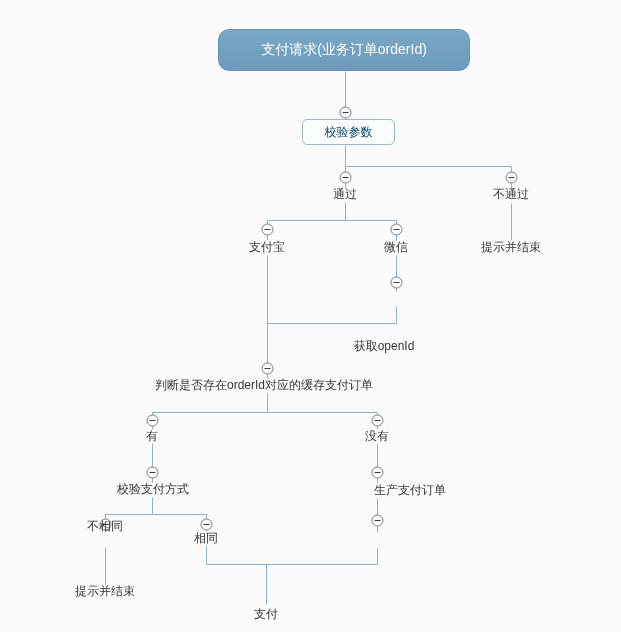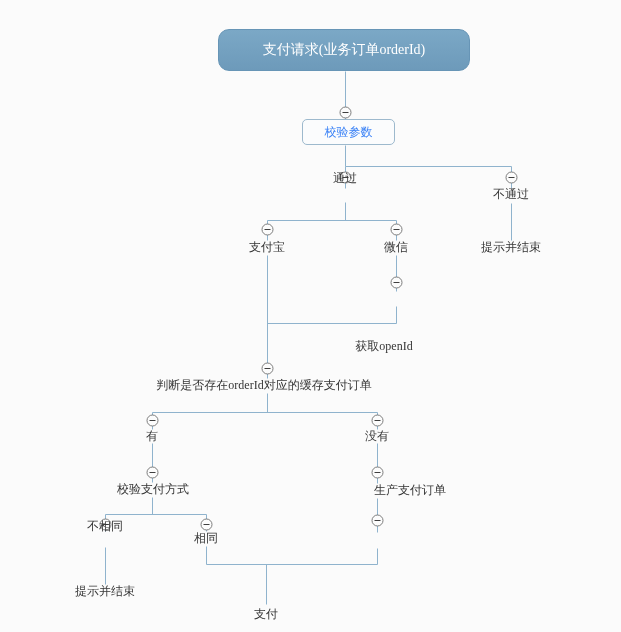--- a/index.html
+++ b/index.html
@@ -1,20 +1,20 @@
 <!DOCTYPE html>
 <html><head>
 <meta charset="utf-8">
 <style>
   html,body{margin:0;padding:0;background:#ffffff;}
   .canvas{
     position:relative;
     width:621px;height:632px;
     background:#fbfbfb;
-    font-family:Liberation Serif, serif;
+    font-family:Liberation Sans, sans-serif;
     overflow:hidden;
   }
   .wires{position:absolute;left:0;top:0;}
   .node-label{
     position:absolute;
     transform:translateX(-50%);
     font-size:12px;
     line-height:13px;
     color:#363636;
     white-space:nowrap;
@@ -32,21 +32,21 @@
     display:flex;align-items:center;justify-content:center;
     white-space:nowrap;
   }
   .sub-box{
     position:absolute;
     left:302px;top:119px;width:93px;height:26px;
     box-sizing:border-box;
     background:#fbfcfd;
     border:1px solid #9db9cd;
     border-radius:5px;
-    color:#3b82f6;
+    color:#0c4a6e;
     font-size:12px;
     display:flex;align-items:center;justify-content:center;
     white-space:nowrap;
   }
   .toggle circle{fill:#fcfcfc;stroke:#7d7d7d;stroke-width:1;}
   .toggle line{stroke:#3f3f3f;stroke-width:1;}
   .edge{fill:none;stroke:#8fb3cd;stroke-width:1;}
 </style>
 </head>
 <body>
@@ -125,21 +125,21 @@
       <g class="toggle" transform="translate(377 520)">
           <circle r="5.5"></circle>
           <line x1="-3" x2="3"></line>
         </g>
     </g>
   </svg>
 
   <div class="root-box">支付请求(业务订单orderId)</div>
   <div class="sub-box">校验参数</div>
 
-  <div class="node-label" style="left:345px;top:172px;">通过</div>
+  <div class="node-label" style="left:345px;top:188px;">通过</div>
   <div class="node-label" style="left:511px;top:188px;">不通过</div>
   <div class="node-label" style="left:511px;top:241px;">提示并结束</div>
   <div class="node-label" style="left:267px;top:241px;">支付宝</div>
   <div class="node-label" style="left:396px;top:241px;">微信</div>
   <div class="node-label" style="left:384px;top:292px;margin-top:48px;">获取openId</div>
   <div class="node-label" style="left:264px;top:379px;text-align:center;">判断是否存在orderId对应的缓存支付订单</div>
   <div class="node-label" style="left:152px;top:430px;">有</div>
   <div class="node-label" style="left:377px;top:430px;">没有</div>
   <div class="node-label" style="left:153px;top:483px;">校验支付方式</div>
   <div class="node-label" style="left:105px;top:520px;">不相同</div>

